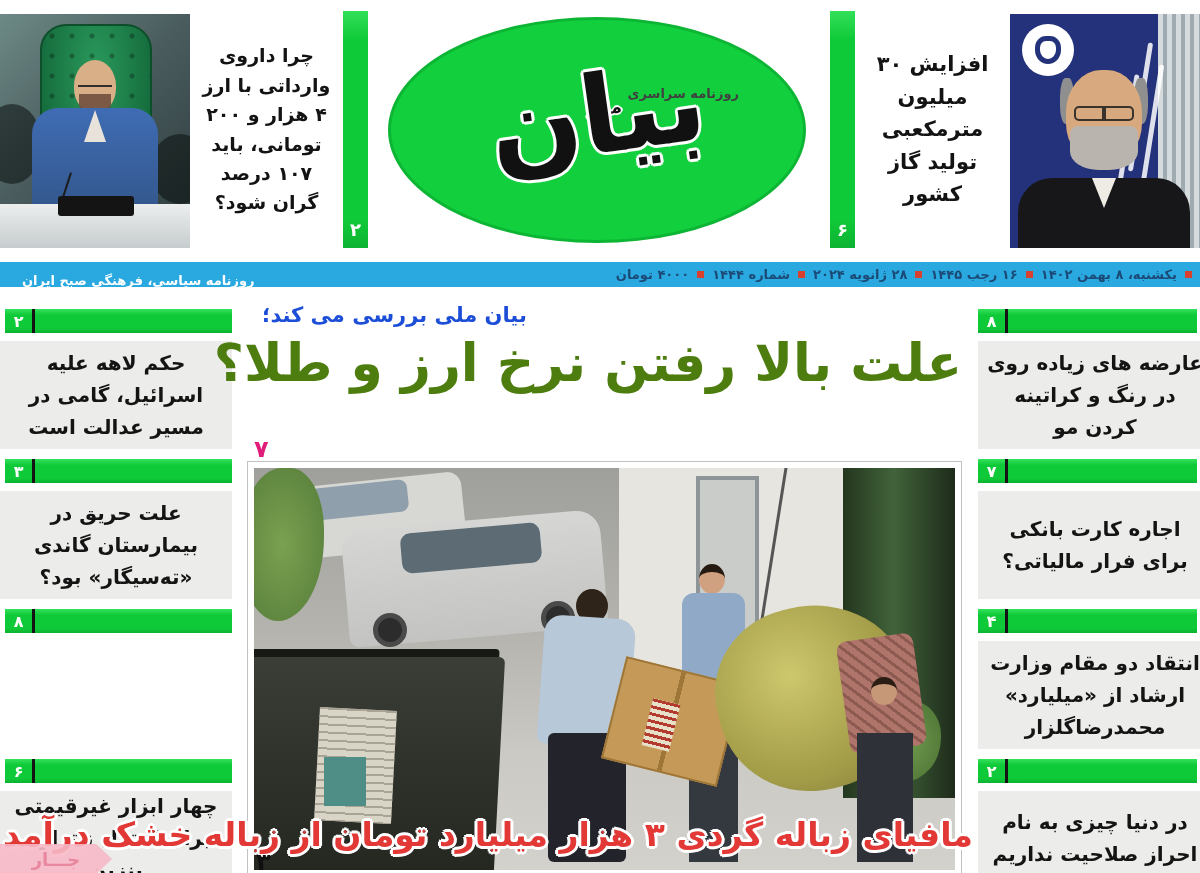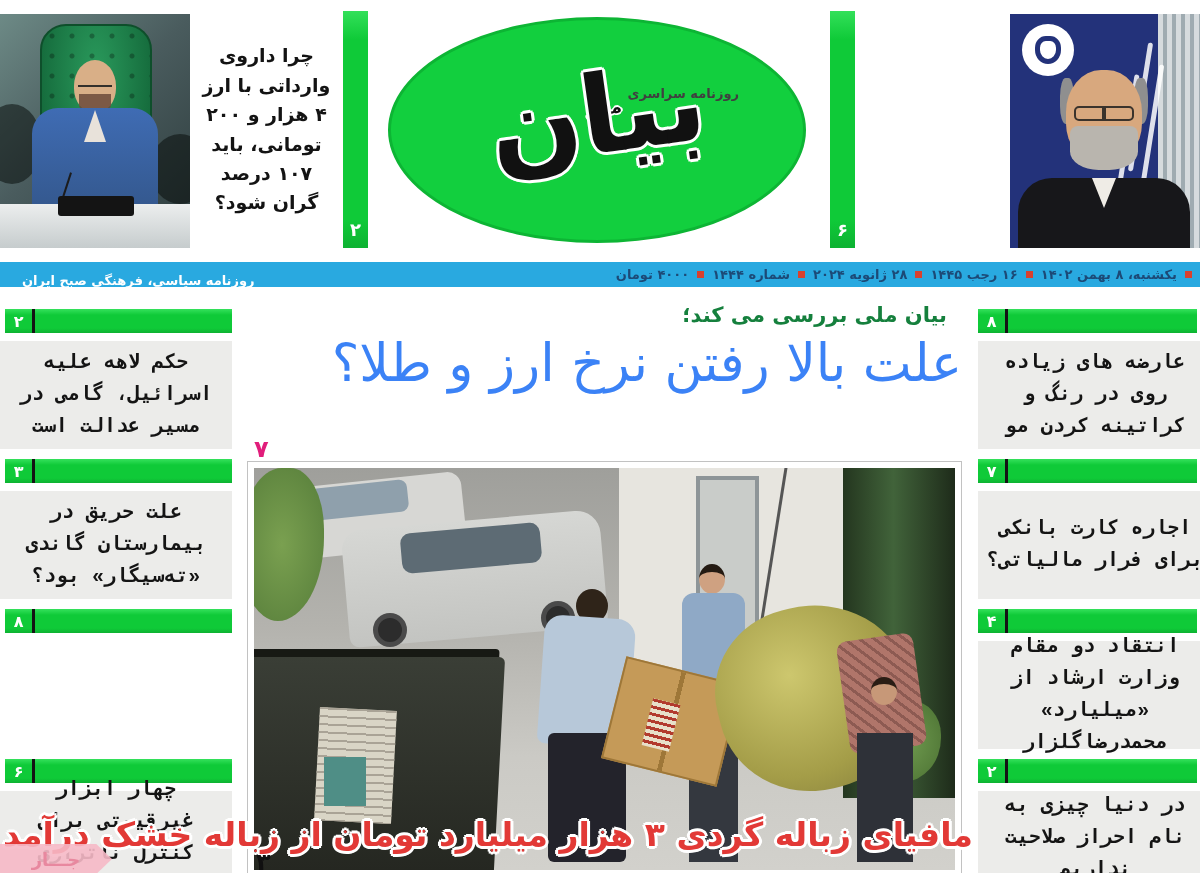--- a/index.html
+++ b/index.html
@@ -98,31 +98,31 @@
 
   
   .news-bar { position:absolute; height:24px;
     background:linear-gradient(180deg,#35e15c,#0fca38 25%,#0fca38 80%,#0db232); }
   .news-bar .num { position:absolute; left:0; top:0; width:30px; height:100%;
     display:flex; align-items:center; justify-content:center; color:#fff;
     font-weight:bold; font-size:16px; border-right:3px solid #141414; }
   .bar-l { left:5px; width:227px; } .bar-r { left:978px; width:219px; }
   .r1 { top:298px; } .r2 { top:448px; } .r3 { top:598px; } .r4 { top:748px; }
   .news-box { position:absolute; background:#ececea; display:flex; align-items:center;
-    justify-content:center; text-align:center; padding:6px 8px;font-family:Liberation Mono, monospace; }
+    justify-content:center; text-align:center; padding:6px 8px; }
   .news-box span { font-weight:bold; font-size:20px; line-height:1.6; color:#141414; }
   .box-l { left:0; width:232px; } .box-r { left:978px; width:234px; }
   .b1 { top:330px; height:108px; } .b2 { top:480px; height:108px; }
   .b3 { top:630px; height:108px; } .b4 { top:780px; height:93px; }
 
   
-  .kicker { position:absolute; left:232px; top:292px; width:715px; text-align:right;
-    color:#15803d; font-size:21px; font-weight:bold; }
+  .kicker { position:absolute; left:262px; top:292px; width:715px; text-align:left;
+    color:#1d4ed8; font-size:21px; font-weight:bold; }
   .lead-headline { position:absolute; left:247px; top:322px; width:715px;
-    text-align:right; font-size:52px; font-weight:normal; color:#3b82f6;
+    text-align:right; font-size:52px; font-weight:bold; color:#4d7c0f;
     white-space:nowrap; letter-spacing:-1px; }
   .lead-page { position:absolute; left:254px; top:424px; color:#e11d7b; font-size:24px;
     font-weight:bold; }
 
   
   .photo-frame { position:absolute; left:247px; top:450px; width:715px; height:416px;
     background:#fff; border:1px solid #c2c2c2; padding:6px; }
   .photo-main { position:relative; width:701px; height:402px; overflow:hidden;
     background:linear-gradient(180deg,#9f9f9b 0%,#b4b3ae 40%,#cbcac5 72%,#d2d1cc 100%); }
   .pm-wall { position:absolute; left:52%; top:0; width:48%; height:66%; background:#e7e5df; }
@@ -228,20 +228,23 @@
 
   <div class="masthead">
     <div class="mast-tag">روزنامه سراسری</div>
     <div class="mast-small">ملی</div>
     <div class="mast-logo">بیان</div>
   </div>
 
   <div class="vbar vbar-right">
     <div class="pagenum">۶</div>
   </div>
+  <div class="tr-headline">
+    <span>افزایش ۳۰ میلیون مترمکعبی تولید گاز کشور</span>
+  </div>
 
   <div class="photo-tr">
     <div class="blinds"></div>
     <div class="emblem"></div>
     <div class="emblem-core"></div>
     <div class="callig-line" style="left:128px;top:28px;height:130px;"></div>
     <div class="callig-line" style="left:140px;top:50px;height:120px;"></div>
     <div class="callig-line" style="left:116px;top:60px;height:110px;"></div>
     <div class="hair-side" style="left:50px;"></div>
     <div class="hair-side" style="left:124px;"></div>

